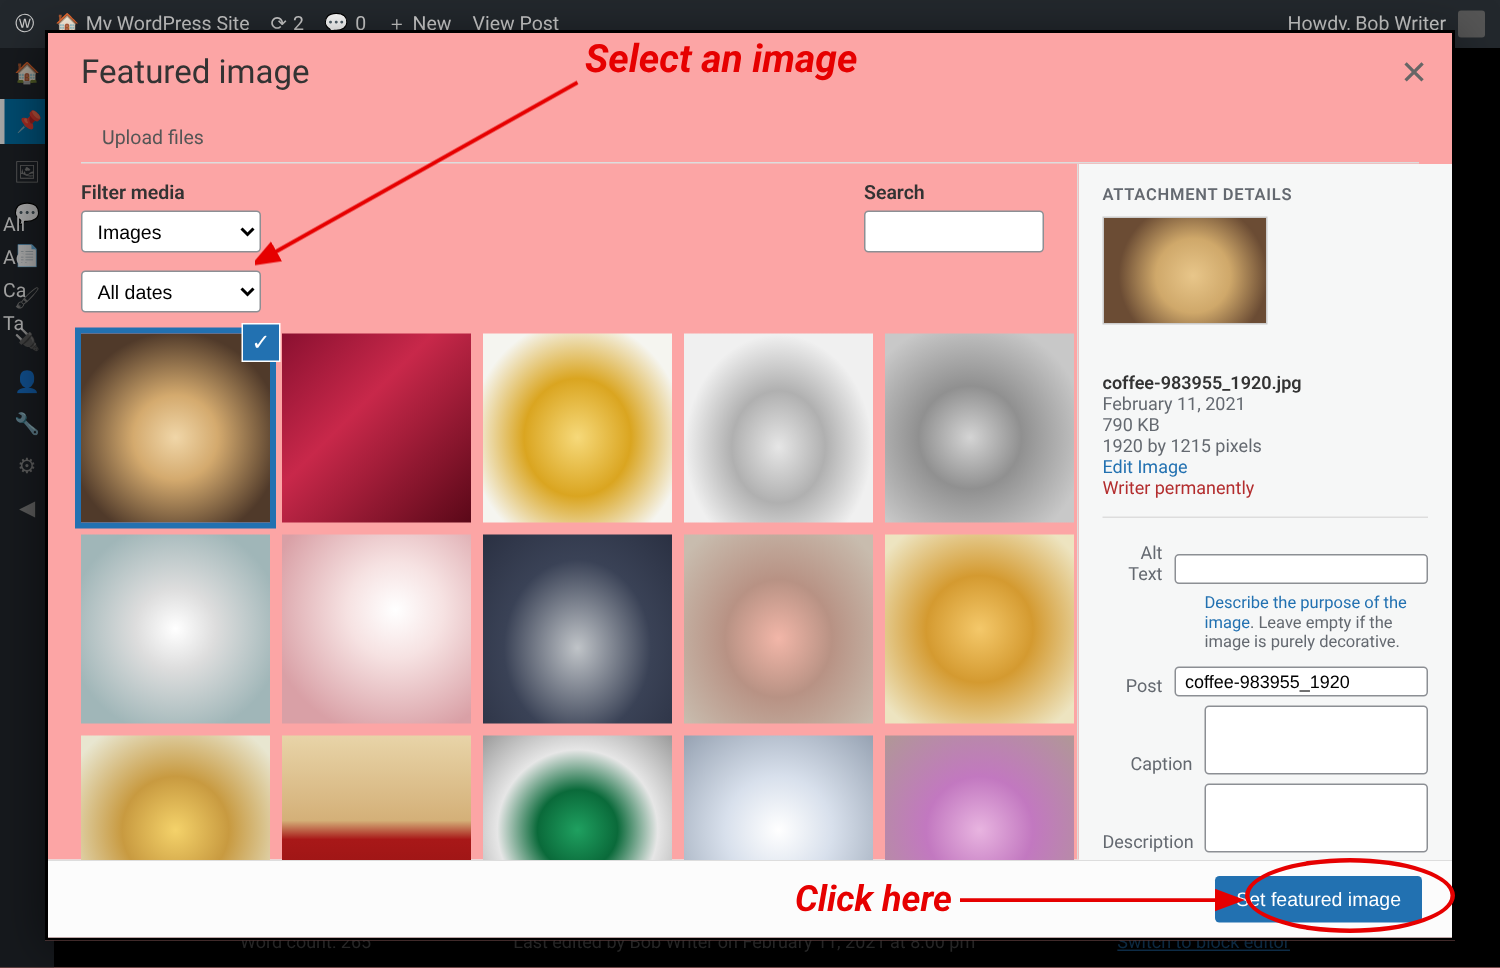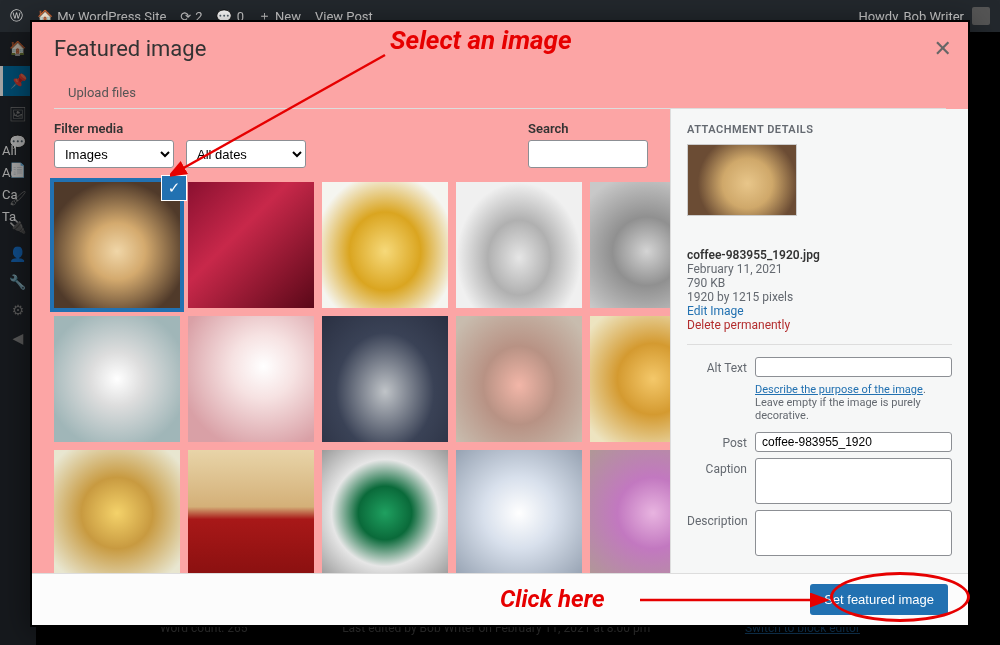--- a/index.html
+++ b/index.html
@@ -18,46 +18,46 @@
 .modal-head { padding: 14px 22px 0 22px; position: relative; }
 .modal-title { font-size: 22px; font-weight: 400; color: #333; }
 .close-x { position: absolute; right: 16px; top: 14px; font-size: 22px; color: #666; cursor: pointer; }
 .tabs { margin-top: 16px; display: flex; border-bottom: 1px solid #ddd; }
 .tab { padding: 8px 14px; font-size: 13px; color: #555; cursor:pointer; }
 .tab.active { border: 1px solid #ddd; border-bottom: 1px solid #fff; margin-bottom: -1px; background: #fff; color: #000; }
 .modal-body { flex: 1; display: flex; overflow: hidden; }
 .main { flex: 1; padding: 12px 22px; overflow-y:auto; }
 .filter-row { display: flex; justify-content: space-between; margin-bottom: 6px; }
 .filter-left label, .filter-right label { font-size: 13px; font-weight: 600; color: #333; display: block; margin-bottom: 4px; }
-.filter-left { display: flex; gap: 12px; align-items: flex-end; }
+.filter-left { display: flex; gap: 12px; align-items: flex-end; flex-direction: column; }
 select, input[type=text], textarea { border: 1px solid #8c8f94; border-radius: 3px; padding: 2px 6px; font-size: 13px; background: #fff; }
 select { height: 28px; width: 120px; }
 .search-input { width: 120px; height: 28px; }
 .grid { display: grid; grid-template-columns: repeat(5, 126px); gap: 8px; margin-top: 14px; }
 .thumb { width: 126px; height: 126px; background: #ddd; position: relative; cursor: pointer; background-size:cover; background-position:center; }
 .thumb.sel { outline: 4px solid #2271b1; }
 .check { position: absolute; top: -6px; right: -6px; width: 24px; height: 24px; background: #2271b1; color: #fff; display: flex; align-items: center; justify-content: center; font-size: 15px; box-shadow: 0 0 0 1px #fff; }
-.sidebar { width: 298px; background: #f6f7f7; border-left: 1px solid #ddd; padding: 14px 16px; font-size: 12px; color: #646970; overflow-y:auto; }
+.sidebar { width: 250px; background: #f6f7f7; border-left: 1px solid #ddd; padding: 14px 16px; font-size: 12px; color: #646970; overflow-y:auto; }
 .sidebar h3 { font-size: 11px; font-weight: 600; color: #646970; letter-spacing: 0.5px; margin-bottom: 8px; }
 .preview { width: 110px; height: 72px; background: radial-gradient(circle at 55% 55%, #e8c68a 0%, #cfa86a 35%, #6b4c34 70%); border:1px solid #ccc; margin-bottom:8px; }
 .sidebar .fn { color: #333; font-weight: 600; word-break: break-all; margin-top: 32px; }
 .sidebar a { color: #2271b1; text-decoration: none; cursor:pointer; }
 .sidebar a.del { color: #b32d2e; }
 .sidebar hr { border:none; border-top:1px solid #ddd; margin:12px 0; }
-.form-row { display: flex; margin-bottom: 6px; align-items: flex-start; }
+.form-row { display: flex; margin-bottom: 6px; align-items: flex-end; }
 .form-row label { width: 68px; text-align: right; padding-right: 8px; padding-top: 4px; font-size: 12px; }
 .form-row input, .form-row textarea { flex: 1; font-size: 12px; }
 .form-row textarea { height: 46px; resize: none; }
 .alt-desc { margin-left: 68px; font-size: 11px; color: #646970; margin-bottom: 10px; }
-.alt-desc a { text-decoration: underline; }
+.alt-desc a { }
 .modal-foot { border-top: 1px solid #ddd; padding: 10px 20px; display: flex; justify-content: flex-end; background:#fcfcfc;}
 .set-btn { background: #2271b1; color: #fff; border: none; padding: 8px 14px; font-size: 13px; border-radius: 3px; cursor: pointer; }
 .anno { position: absolute; color: #e60000; font-weight: 700; z-index: 200; pointer-events:none;}
 .anno1 { top: 25px; left: 390px; font-size: 26px; font-style: italic; }
-.anno2 { top: 585px; left: 500px; font-size: 24px; font-style: italic; }
+.anno2 { top: 585px; left: 530px; font-size: 24px; font-style: italic; }
 .arrow { position: absolute; z-index: 199; pointer-events:none;}
 .ellipse { position: absolute; border: 3px solid #e60000; border-radius: 50%; z-index: 198; pointer-events:none;}
 
 .t0 { background: radial-gradient(circle at 50% 55%, #f0d6a8 0%, #d4aa6e 30%, #503a2a 75%); }
 .t1 { background: linear-gradient(135deg,#8a1030,#c8284a 40%,#5a0818); }
 .t2 { background: radial-gradient(ellipse at 50% 55%,#f6d97a,#daa520 40%,#f5f5f0 80%); }
 .t3 { background: radial-gradient(ellipse at 50% 60%,#e6e6e6,#b0b0b0 35%,#f0f0f0 70%); }
 .t4 { background: radial-gradient(ellipse at 45% 55%,#d4d4d4,#909090 35%,#c8c8c8 80%); }
 .t5 { background: radial-gradient(circle at 50% 50%,#fff,#ddd 30%,#a0b6b8 80%); }
 .t6 { background: radial-gradient(circle at 60% 40%,#fff,#f6e2e2 30%,#d9a0a6 80%); }
@@ -158,21 +158,21 @@
       </div>
     </div>
     <div class="sidebar">
       <h3>ATTACHMENT DETAILS</h3>
       <div class="preview"></div>
       <div class="fn">coffee-983955_1920.jpg</div>
       <div>February 11, 2021</div>
       <div>790 KB</div>
       <div>1920 by 1215 pixels</div>
       <a>Edit Image</a><br>
-      <a class="del">Delete permanently</a>
+      <a class="del">Writer permanently</a>
       <hr>
       <div class="form-row">
         <label>Alt Text</label>
         <input type="text" style="">
       </div>
       <div class="alt-desc"><a>Describe the purpose of the image</a><span>. Leave empty if the image is purely decorative.</span></div>
       <div class="form-row">
         <label>Post</label>
         <input type="text" value="coffee-983955_1920" style="">
       </div>

